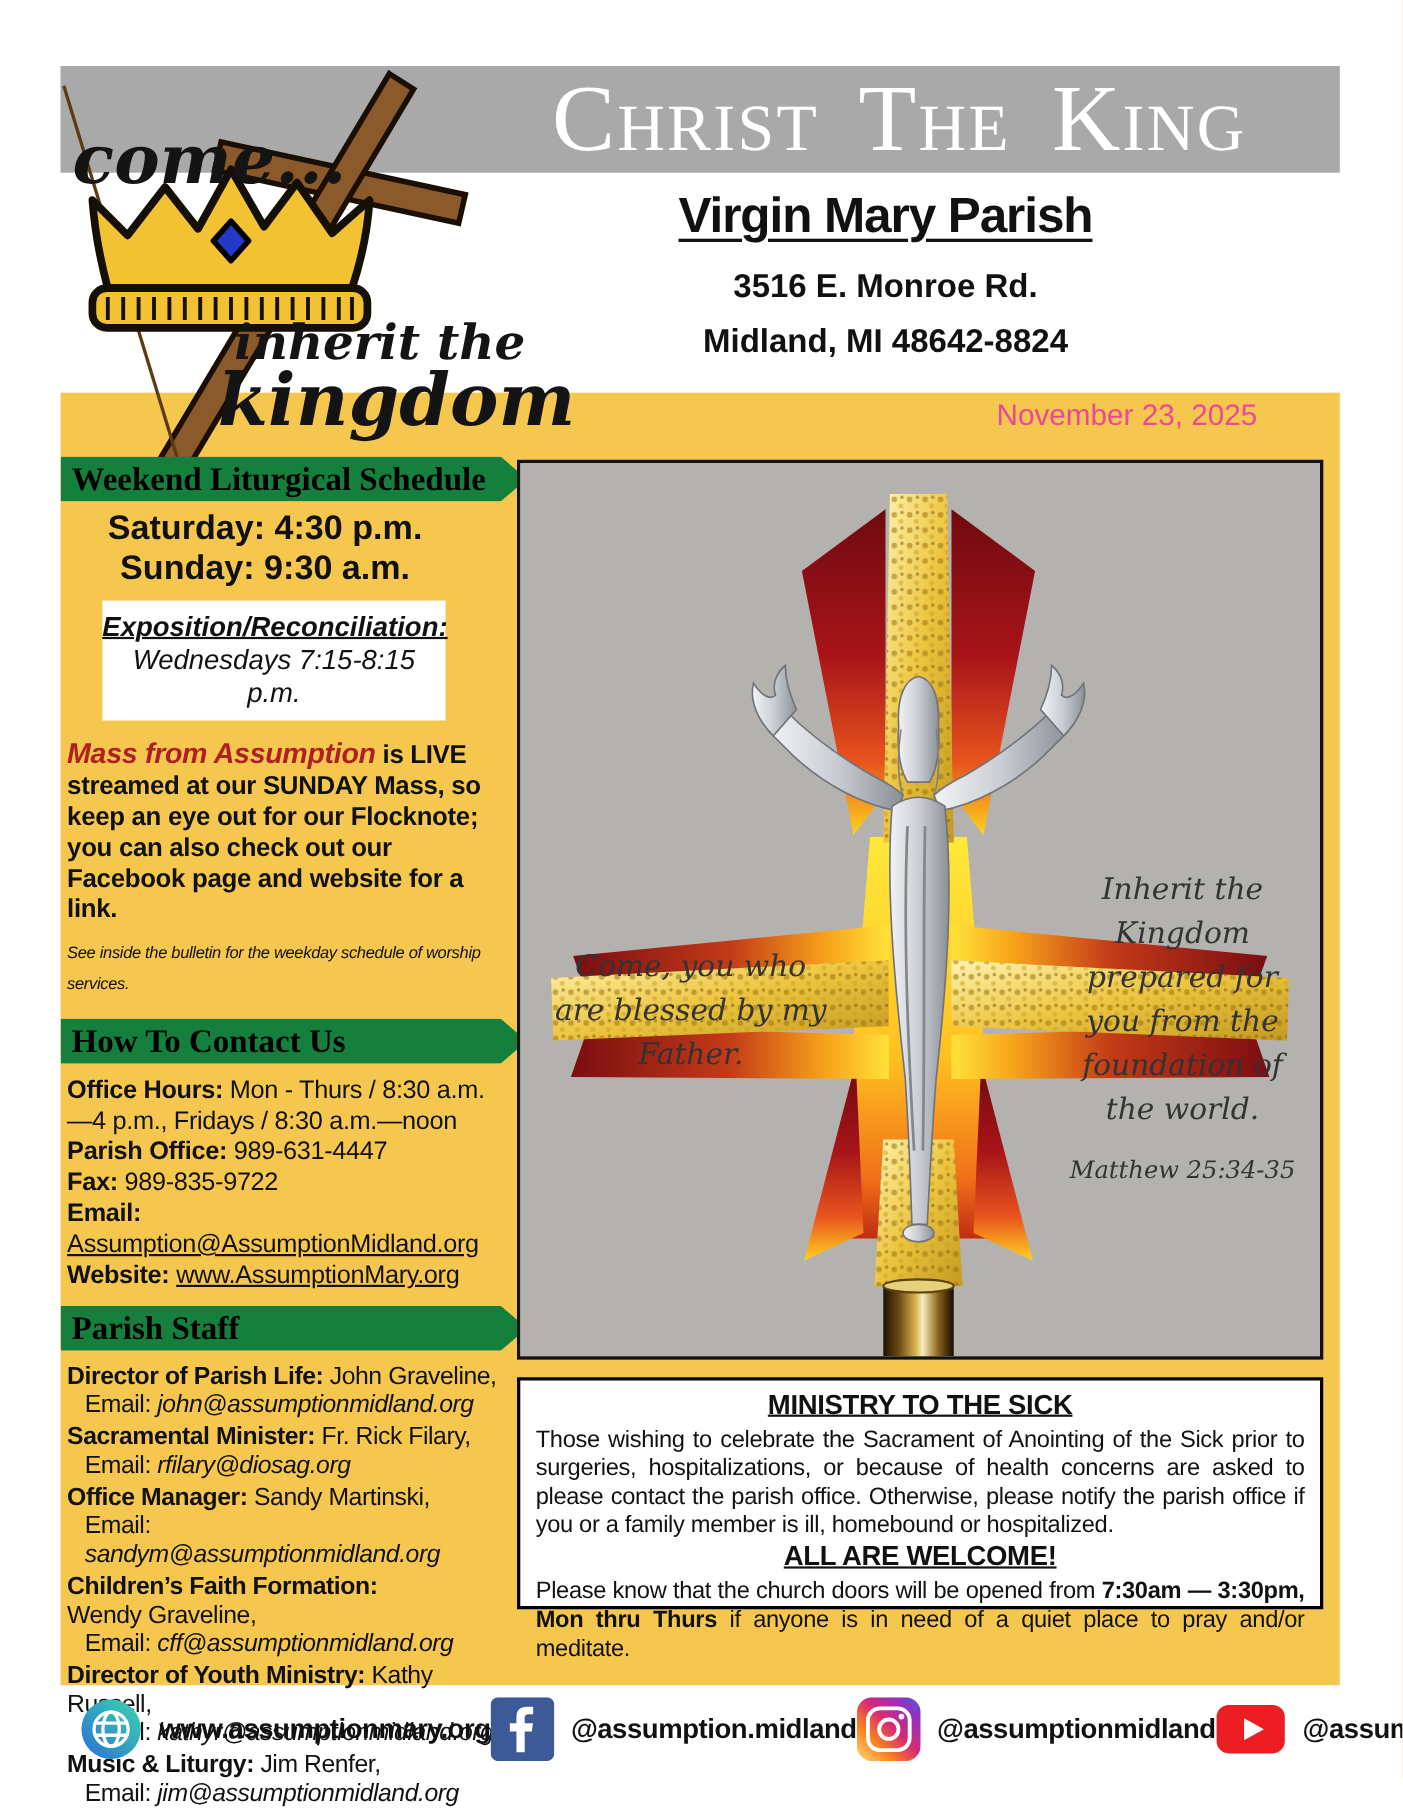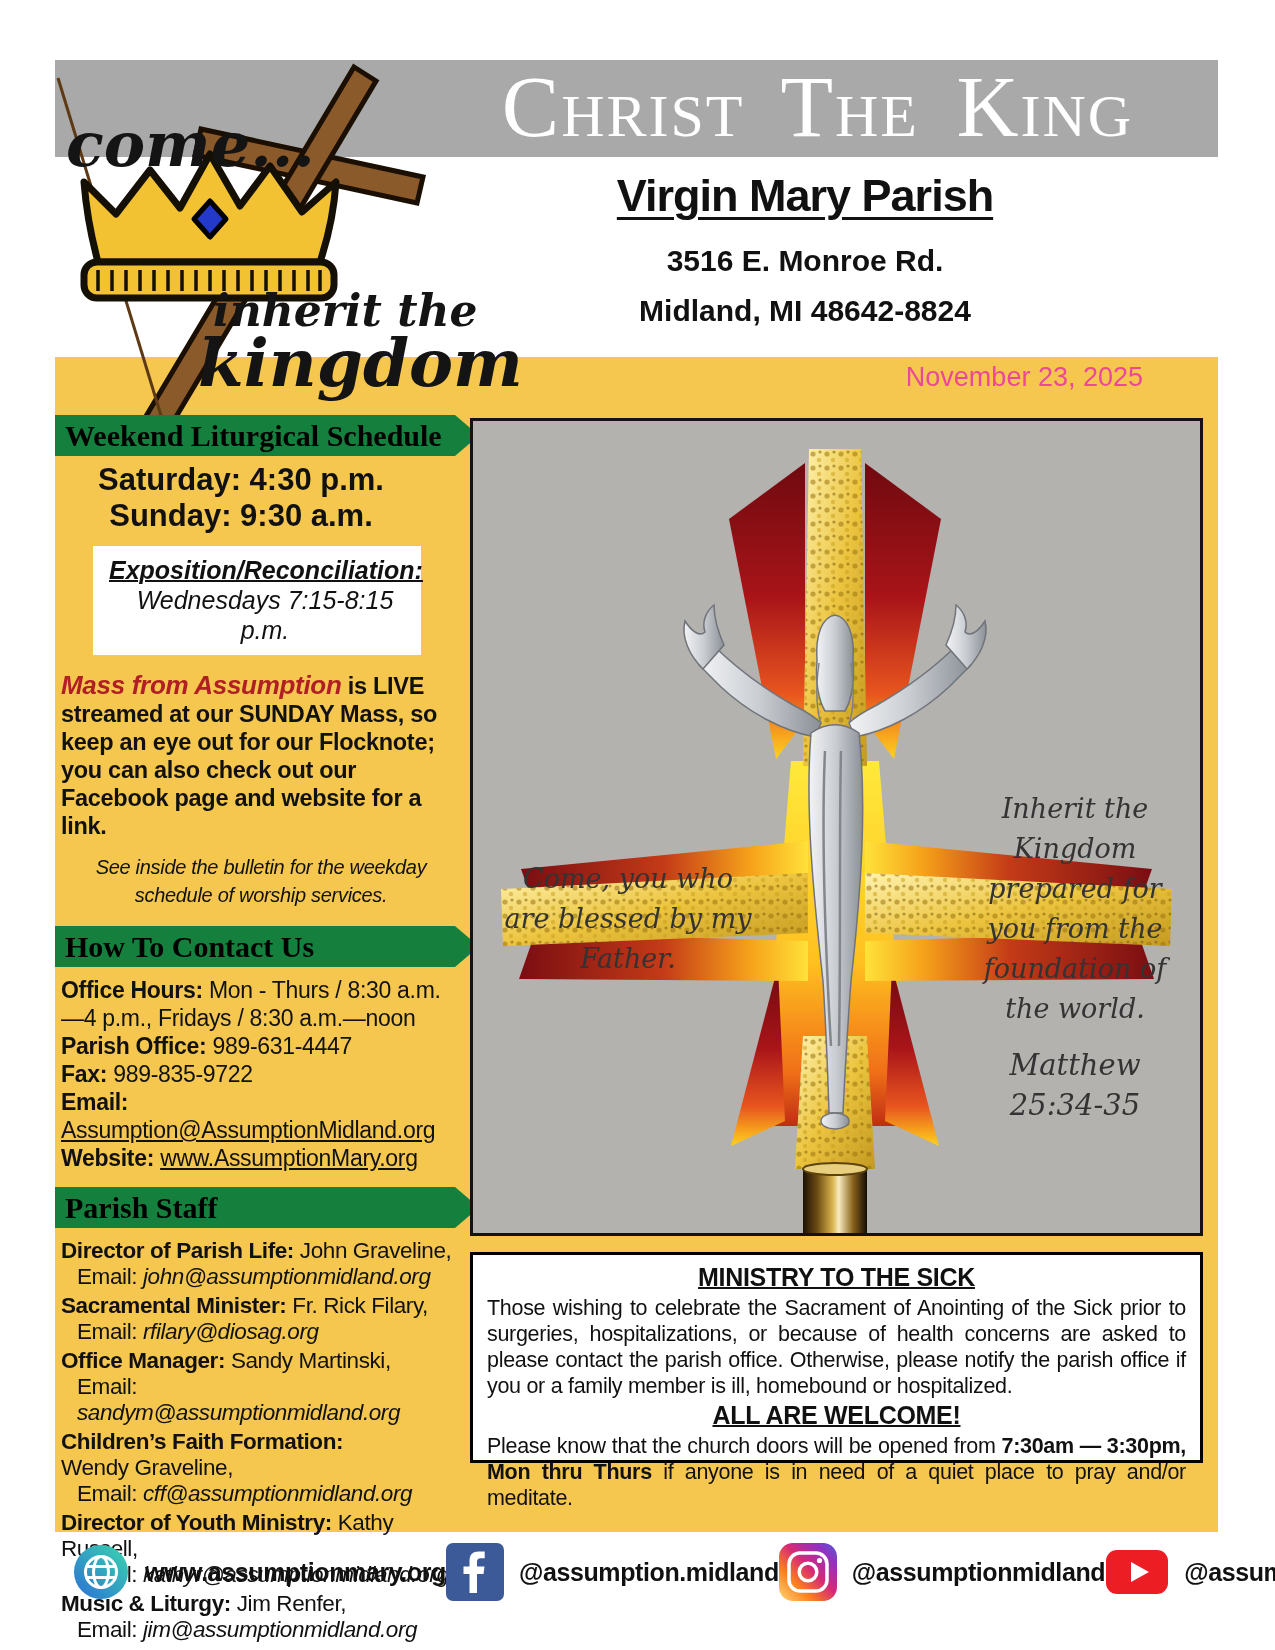--- a/index.html
+++ b/index.html
@@ -27,45 +27,45 @@
   
   .leftcol{position:absolute;left:55px;top:357px;width:412px;}
   .banner{width:424px;height:41px;background:#15803d;margin-left:0;
           clip-path:polygon(0 0,calc(100% - 24px) 0,100% 50%,calc(100% - 24px) 100%,0 100%);
           font-family:"Liberation Serif",serif;font-weight:700;font-size:30px;line-height:41px;
           padding-left:10px;box-sizing:border-box;color:#000;}
   .banner1{margin-top:58px;}
   .mass-times{text-align:center;font-size:31px;font-weight:700;margin-top:6px;line-height:36px;
               padding-right:40px;}
   .expo-box{background:#ffffff;width:312px;margin:12px 0 0 38px;text-align:center;
-            padding:9px 0 10px 16px;font-size:25px;line-height:30px;}
+            padding:9px 0 10px 0;font-size:25px;line-height:30px;}
   .expo-t{font-weight:700;font-style:italic;text-decoration:underline;text-decoration-thickness:2px;}
   .expo-w{font-style:italic;font-weight:500;}
   .live-para{margin:16px 6px 0 6px;font-size:23.5px;font-weight:700;line-height:28px;letter-spacing:-0.3px;}
   .live-lead{color:#b01f24;font-style:italic;font-size:26px;}
-  .see-note{margin:13px 6px 0 6px;font-size:20px;font-style:italic;line-height:28px;letter-spacing:-0.3px;text-align:center;}
+  .see-note{margin:13px 6px 0 6px;font-size:15px;font-style:italic;line-height:28px;letter-spacing:-0.3px;}
   .banner2{margin-top:17px;}
   .contact{margin:9px 4px 0 6px;font-size:23px;line-height:28px;letter-spacing:-0.3px;}
   .contact b{letter-spacing:-0.3px;}
   .contact .lnk{text-decoration:underline;cursor:pointer;}
   .banner3{margin-top:15px;}
   .staff{margin:10px 2px 0 6px;font-size:22.5px;line-height:26px;letter-spacing:-0.4px;}
   .s-entry{margin-bottom:3px;}
   .s-email{padding-left:16px;}
   .s-email i{font-style:italic;}
 
   
   .photo{position:absolute;left:470px;top:418px;width:733px;height:818px;
          border:3px solid #131313;box-sizing:border-box;background:#b4b2af;}
   .photo svg{display:block;}
   .quote{position:absolute;font-family:"DejaVu Serif",serif;font-style:italic;
          color:#333333;text-align:center;}
   .quote-left{left:30px;top:438px;width:250px;font-size:27px;line-height:40px;}
   .quote-right{right:14px;top:368px;width:222px;font-size:27px;line-height:40px;}
-  .quote-ref{font-size:29px;margin-top:16px;}
+  .quote-ref{font-size:22px;margin-top:16px;}
 
   
   .ministry{position:absolute;left:470px;top:1252px;width:733px;height:211px;background:#ffffff;
             border:3px solid #000;box-sizing:border-box;padding:6px 14px 0 14px;}
   .m-title{text-align:center;font-size:25px;font-weight:700;text-decoration:underline;
            text-decoration-thickness:2px;margin:2px 0 3px 0;letter-spacing:-0.3px;}
   .m-body{font-size:21.5px;line-height:26px;text-align:justify;letter-spacing:-0.3px;}
 
   
   .footer{position:absolute;left:72px;top:1537px;width:1090px;height:70px;

